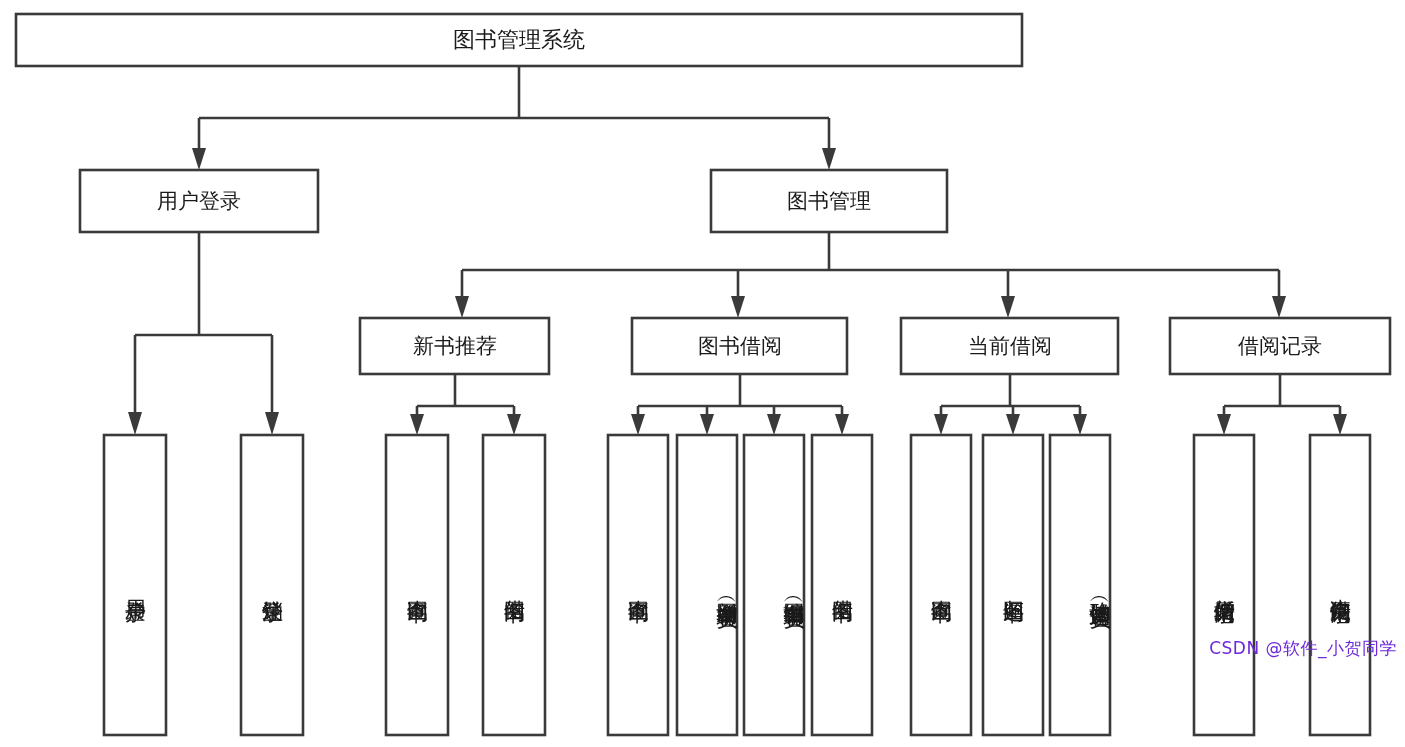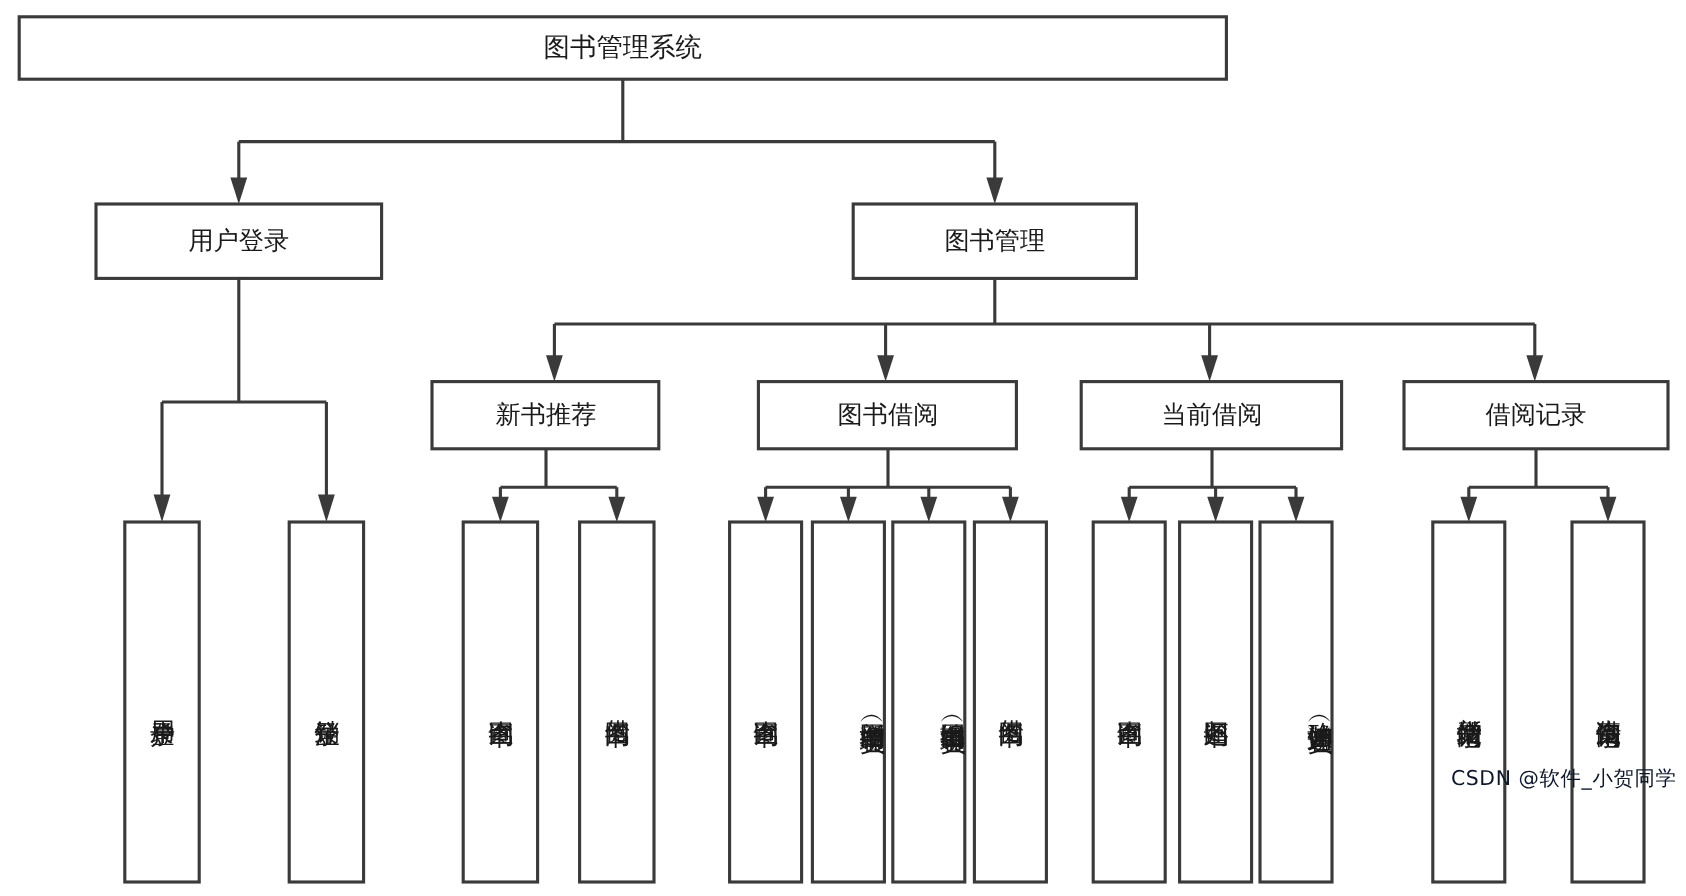--- a/index.html
+++ b/index.html
@@ -67,21 +67,21 @@
     align-items: center;
     justify-content: center;
     pointer-events: none;
   }
   .watermark {
     position: absolute;
     right: 8px;
     bottom: 6px;
     font-family: "DejaVu Sans", "Liberation Sans", sans-serif;
     font-size: 17px;
-    color: #0f172a;
+    color: #6d28d9;
     white-space: nowrap;
     letter-spacing: 0.5px;
   }
 </style>
 </head>
 <body>
 
 <div id="diagram-root">
 
   <svg class="tree-canvas" viewBox="0 0 1405 747" xmlns="http://www.w3.org/2000/svg">

